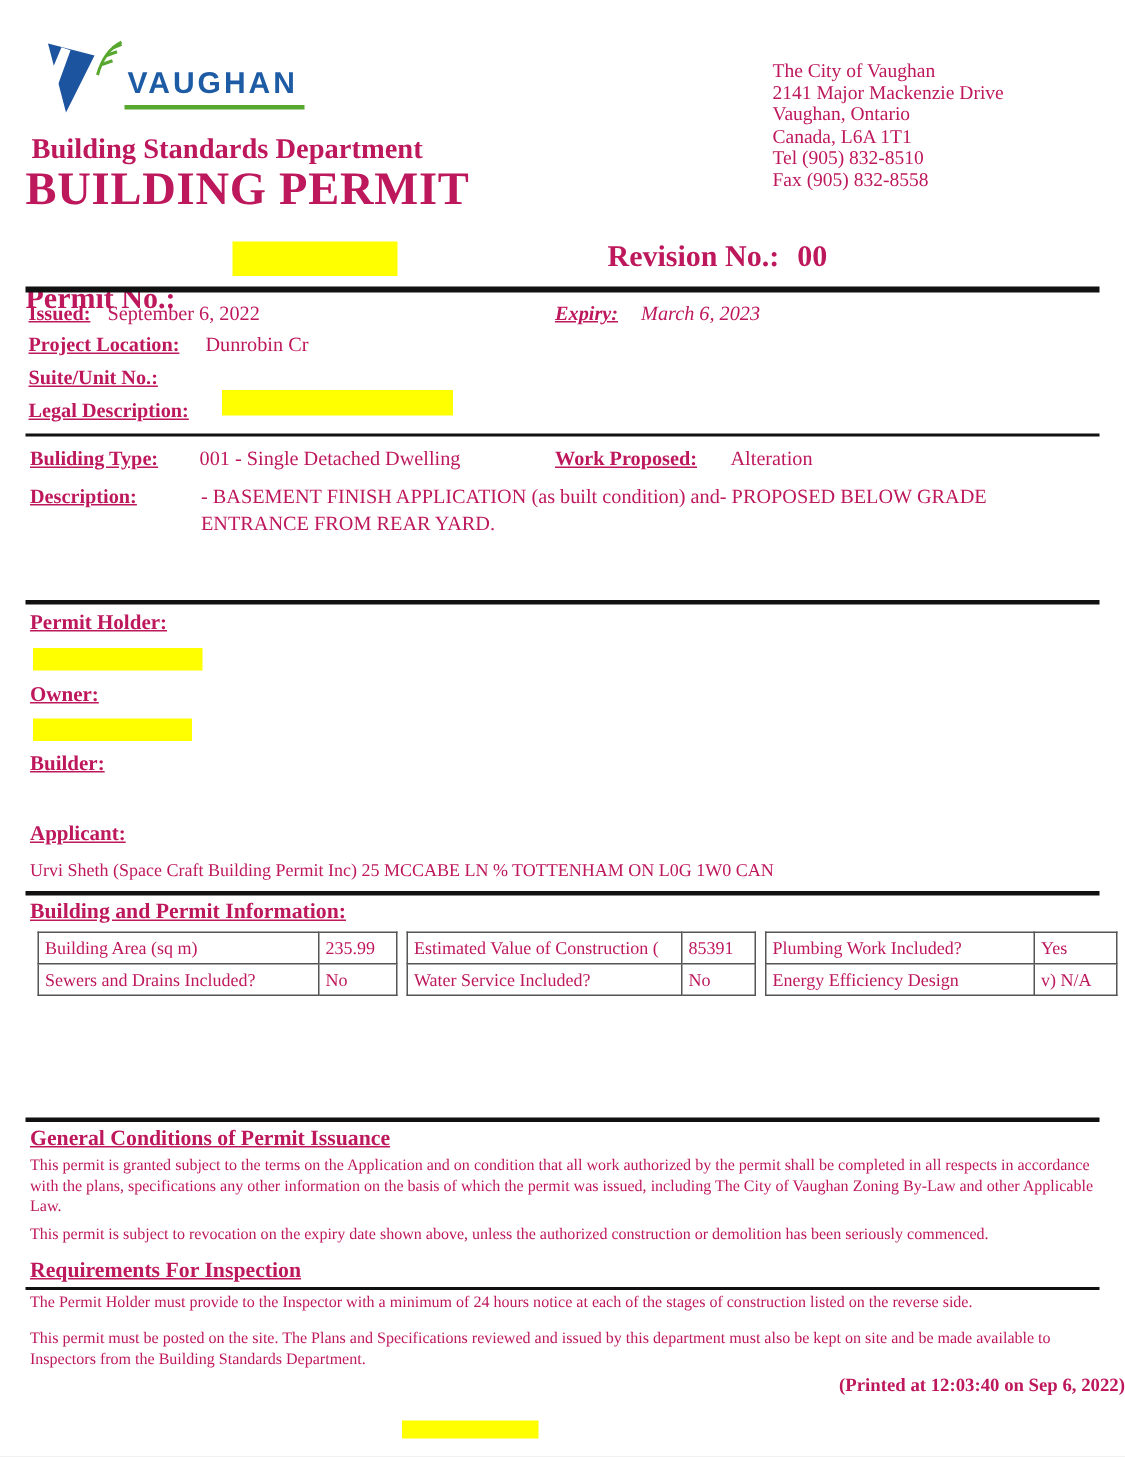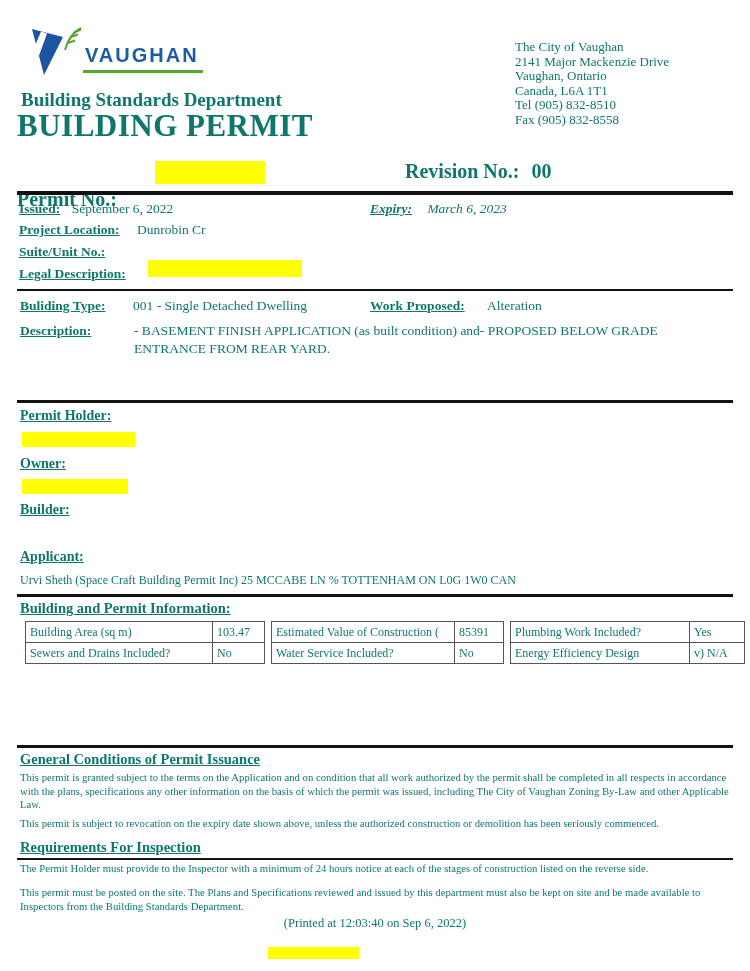--- a/index.html
+++ b/index.html
@@ -1,38 +1,38 @@
 <!DOCTYPE html>
 <html><head>
 <meta charset="utf-8">
 <style>
   html,body{margin:0;padding:0;background:#e8e8e8;}
   .page{
     position:relative;width:750px;height:971px;margin:0 auto;background:#ffffff;
-    font-family:"Liberation Serif","DejaVu Serif",serif;color:#0f766e;overflow:hidden;
+    font-family:"Liberation Serif","DejaVu Serif",serif;color:#be185d;overflow:hidden;
   }
   .abs{position:absolute;}
   .lbl{font-weight:700;text-decoration:underline;}
   .addr{font-size:13px;line-height:14.6px;}
   .dept{font-size:19px;font-weight:700;}
   .doc-title{font-size:31px;font-weight:700;letter-spacing:.5px;}
   .permit-line{font-size:20px;font-weight:700;}
   .field{font-size:13.5px;}
   .field .val{font-weight:400;text-decoration:none;}
   .rule{background:#111;}
   .redact{background:#ffff00;}
   .desc-text{font-size:13.5px;line-height:17.5px;}
   .party-lbl{font-size:14px;font-weight:700;text-decoration:underline;}
   .small-text{font-size:12px;}
   .sec-head{font-size:14.5px;font-weight:700;text-decoration:underline;}
   .body-par{font-size:10.7px;line-height:13.6px;}
   .ptab{border-collapse:collapse;font-size:12px;}
   .ptab td{border:1px solid #555;height:20px;padding:0 4px;vertical-align:middle;white-space:nowrap;overflow:hidden;}
   .tbl-row{display:flex;gap:6px;}
-  .printed{font-size:12.5px;text-align:center;}
+  .printed{font-size:12.5px;text-align:right;font-weight:bold;}
 </style>
 </head>
 <body>
 
 <div class="page">
 
   <div class="abs" style="left:28px;top:26px;">
     <svg width="180" height="54" viewBox="0 0 180 54">
       <polygon points="4,3 35,11 16,49" fill="#1d549f"></polygon>
       <polygon points="13,5.5 19,7.5 10.5,31 6.5,21" fill="#ffffff"></polygon>
@@ -116,21 +116,21 @@
 
   <div class="abs rule" style="left:17px;top:594px;width:716px;height:3px;"></div>
 
   <div class="abs sec-head" style="left:20px;top:600px;">Building and Permit Information:</div>
 
   <div class="abs tbl-row" style="left:25px;top:621px;">
     <table class="ptab">
       <tbody>
           <tr>
         <td style="width:178px;">Building Area (sq m)</td>
-        <td style="width:43px;">103.47</td>
+        <td style="width:43px;">235.99</td>
       </tr>
       <tr>
         <td>Sewers and Drains Included?</td>
         <td>No</td>
       </tr>
     </tbody>
       </table>
     <table class="ptab">
       <tbody>
           <tr>

